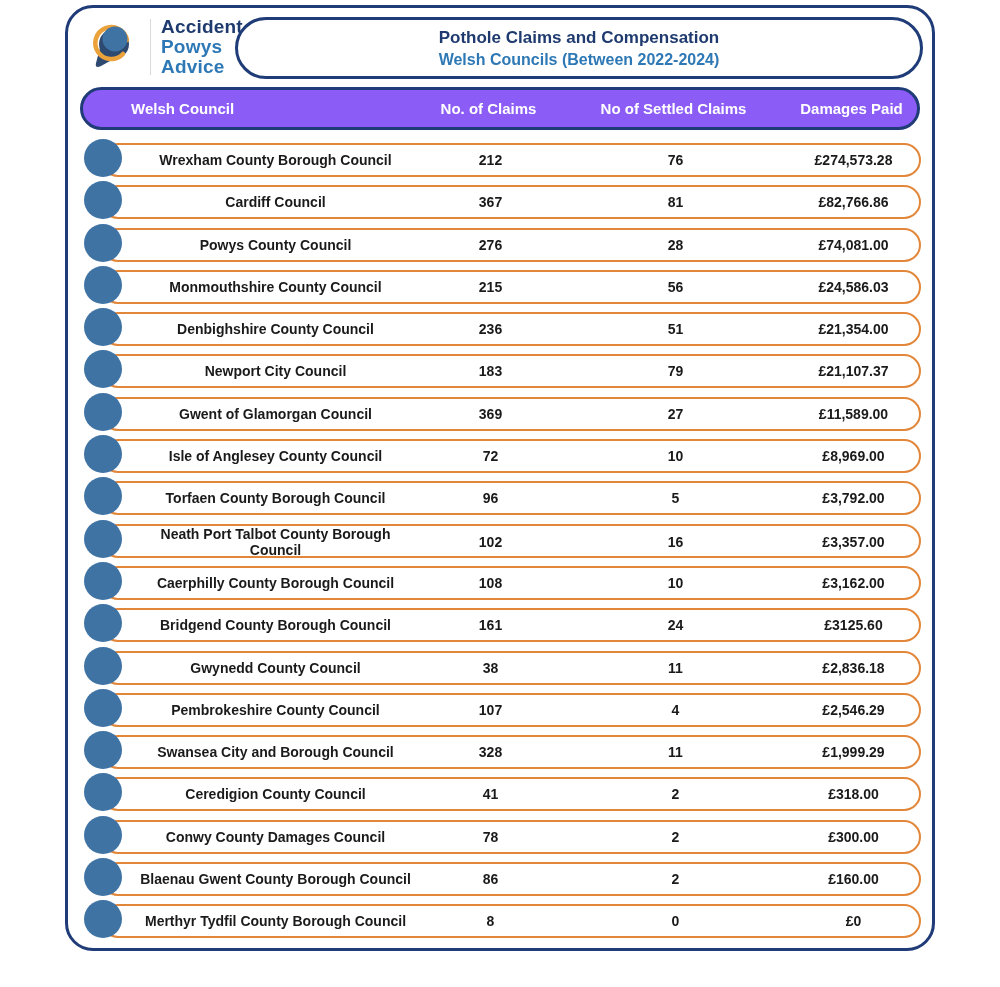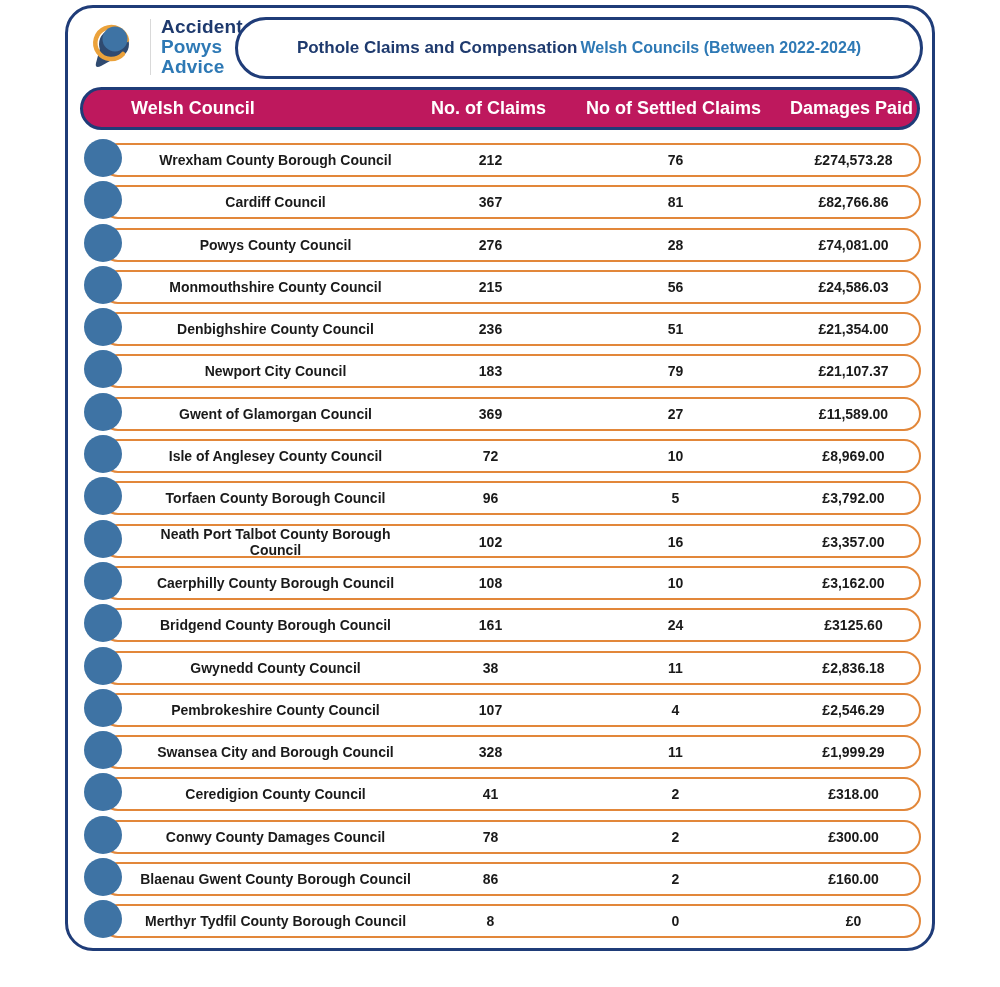--- a/index.html
+++ b/index.html
@@ -12,29 +12,29 @@
   
   .logo{position:absolute;left:20px;top:8px;display:flex;align-items:center;gap:10px;}
   .logo .divider{width:1px;height:56px;background:#d9d9d9;}
   .logo-text{display:flex;flex-direction:column;line-height:1.06;font-weight:800;font-size:19px;letter-spacing:.2px;}
   .logo-text .l1{color:#1e3a6e;}
   .logo-text .l2,.logo-text .l3{color:#2e79b5;}
 
   
   .title-pill{position:absolute;left:167px;top:9px;width:682px;height:56px;
               border:3px solid #1f3c78;border-radius:32px;background:#ffffff;
-              display:flex;flex-direction:row;align-items:center;justify-content:center;gap:3px;}
+              display:flex;flex-direction:column;align-items:center;justify-content:center;gap:3px;}
   .title-line1{font-size:17px;font-weight:700;color:#1e3a6e;}
   .title-line2{font-size:16px;font-weight:700;color:#2e79b5;}
 
   
   .header-bar{position:absolute;left:12px;top:79px;width:834px;height:37px;
-              background:#be185d;border:3px solid #1f3c78;border-radius:22px;
+              background:#8b5cf6;border:3px solid #1f3c78;border-radius:22px;
               display:grid;grid-template-columns:333px 145px 225px 1fr;align-items:center;
-              color:#ffffff;font-weight:700;font-size:18px;}
+              color:#ffffff;font-weight:700;font-size:15px;}
   .header-bar .h-name{padding-left:48px;text-align:left;}
   .header-bar .h-col{text-align:center;}
 
   
   .rows{position:absolute;left:0;top:134px;width:100%;}
   .row{position:relative;height:42.3px;}
   .circle{position:absolute;left:16px;top:-3px;width:38px;height:38px;border-radius:50%;
           background:#3e73a4;z-index:2;}
   .pill{position:absolute;left:33px;top:1px;width:816px;height:30px;background:#ffffff;
         border:2.5px solid #e2873a;border-radius:17px;

